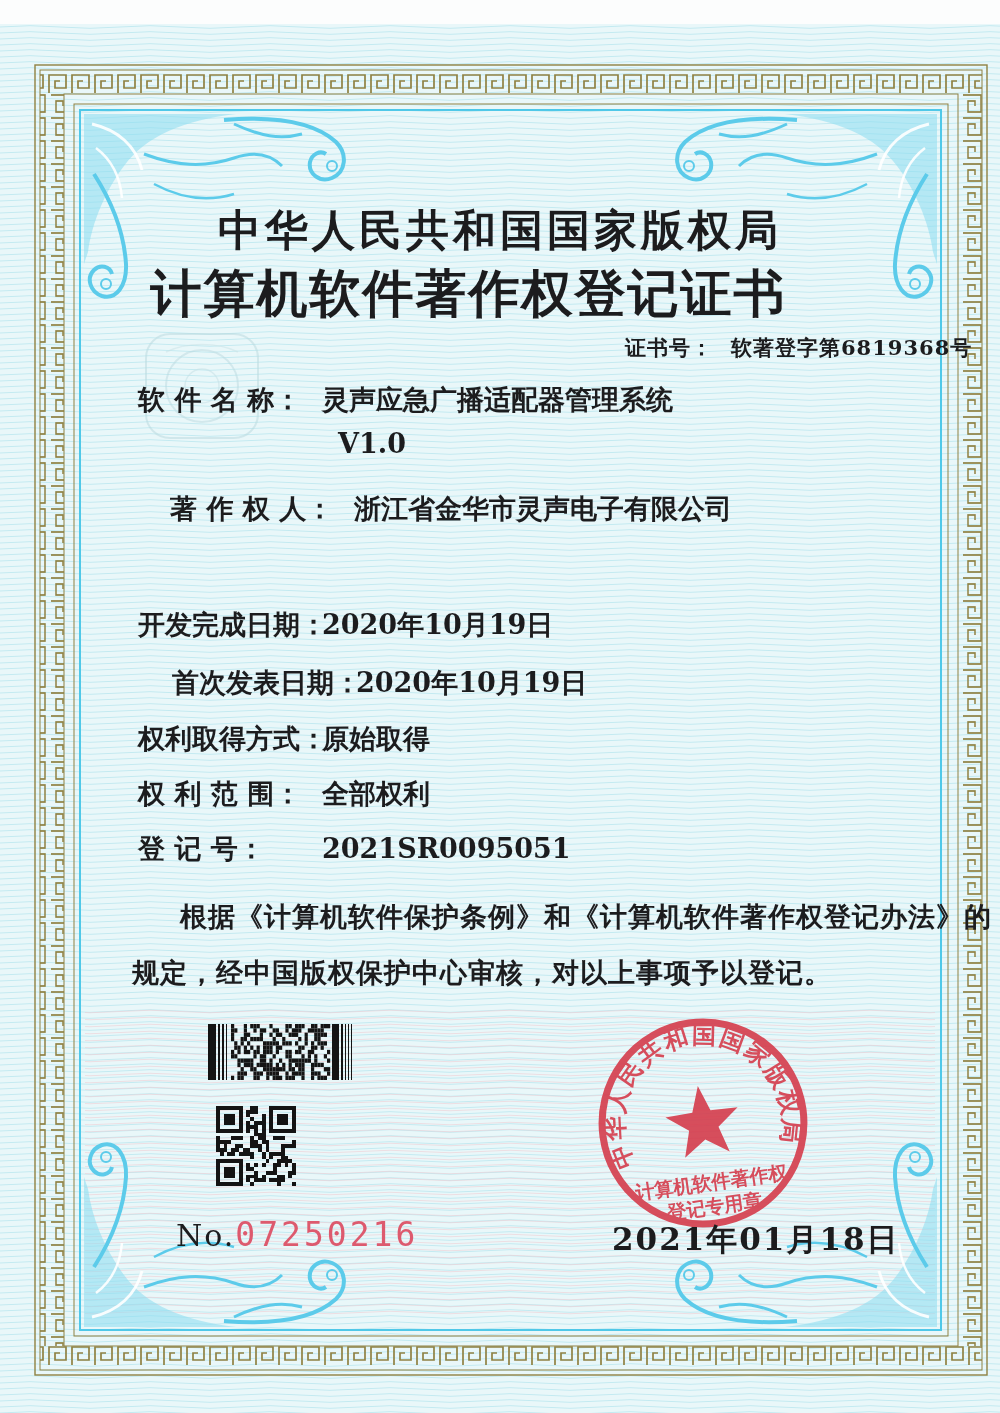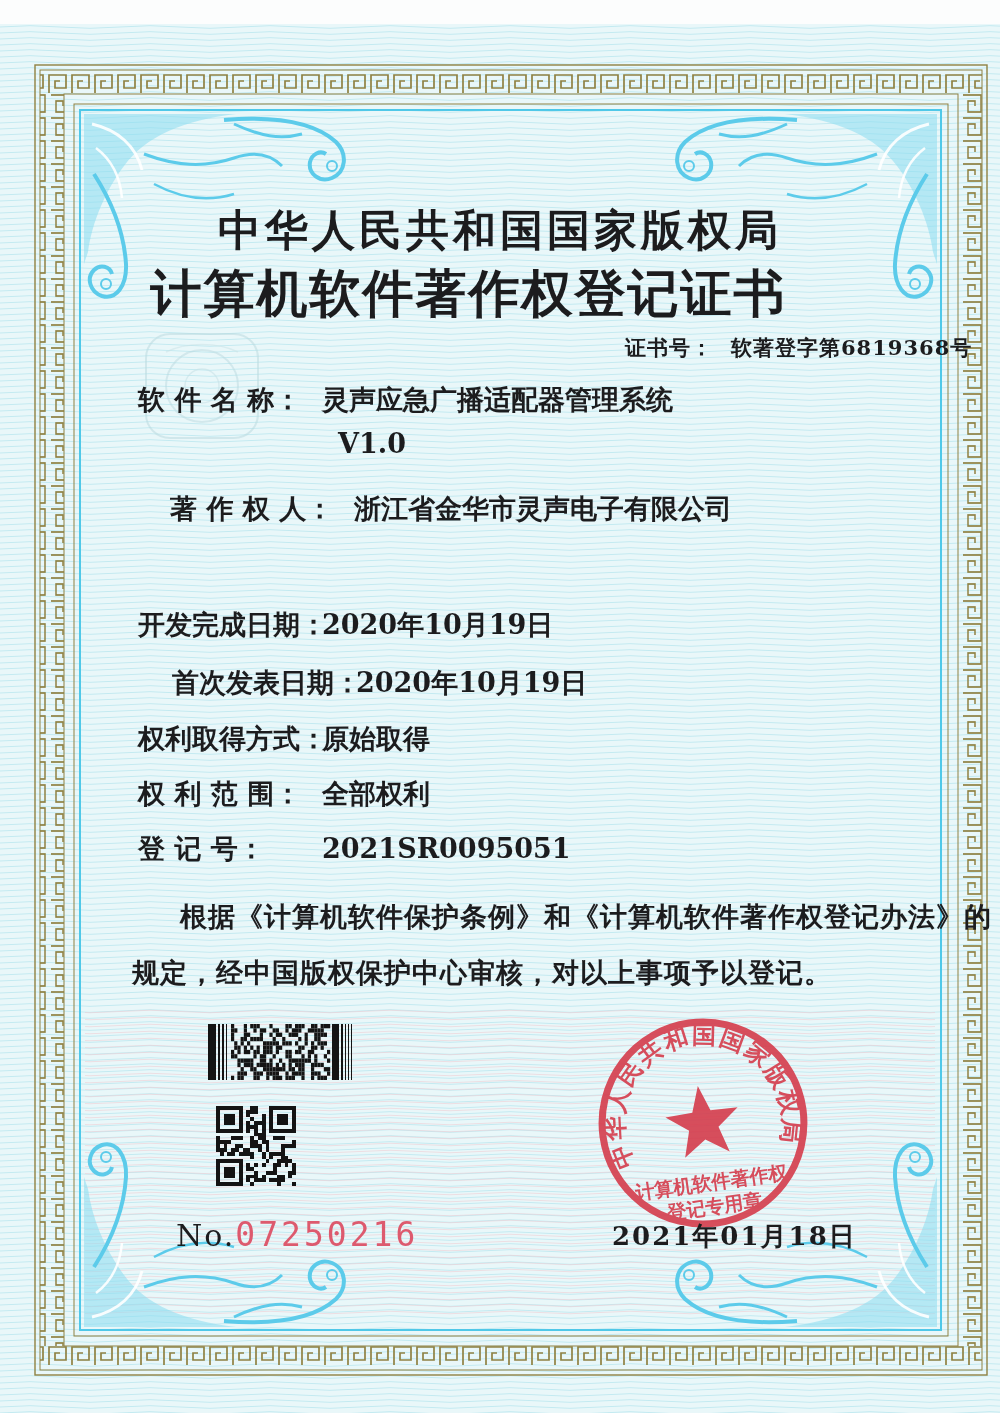--- a/index.html
+++ b/index.html
@@ -25,21 +25,21 @@
   .certno{top:334px;left:625px;font-size:21px;font-weight:700;letter-spacing:1px;}
   .certno .lbl{margin-right:18px;}
   .row{position:absolute;left:138px;z-index:2;font-size:27px;font-weight:700;line-height:1.25;white-space:nowrap;}
   .row .val{position:absolute;left:184px;top:0;text-align:center;}
   .r1{top:383px;} .r1b{top:427px;left:338px;} .r2{top:492px;margin-left:32px;}
   .r3{top:608px;} .r4{top:666px;margin-left:34px;} .r5{top:722px;} .r6{top:777px;} .r7{top:832px;}
   .stmt{font-size:27px;font-weight:700;letter-spacing:1px;}
   .stmt1{top:899px;left:180px;} .stmt2{top:955px;left:132px;}
   .no-line{top:1215px;left:176px;font-size:30px;letter-spacing:2px;}
   .no-line .serial{font-family:"DejaVu Sans Mono","Liberation Mono",monospace;font-size:33px;color:var(--serial-red);letter-spacing:3px;font-weight:400;}
-  .issue-date{top:1219px;left:612px;font-size:26px;font-weight:700;letter-spacing:2px;z-index:4;text-align:right;}
+  .issue-date{top:1219px;left:612px;font-size:31px;font-weight:700;letter-spacing:2px;z-index:4;text-align:right;}
   svg.seal{position:absolute;left:592px;top:1012px;z-index:3;opacity:.9;transform:rotate(-8deg);}
   .seal-ring-stroke{fill:none;stroke:var(--seal-red);stroke-width:7px;}
   .seal-star{fill:var(--seal-red);}
   .seal-text{fill:var(--seal-red);font-family:"DejaVu Serif","Liberation Serif",serif;font-weight:700;}
   svg.barcode{position:absolute;left:208px;top:1024px;z-index:2;}
   svg.qr{position:absolute;left:216px;top:1106px;z-index:2;}
   .gold{stroke:var(--border-gold);fill:none;}
   .cyanline{stroke:#4fc8e8;fill:none;}
 </style>
 </head>

